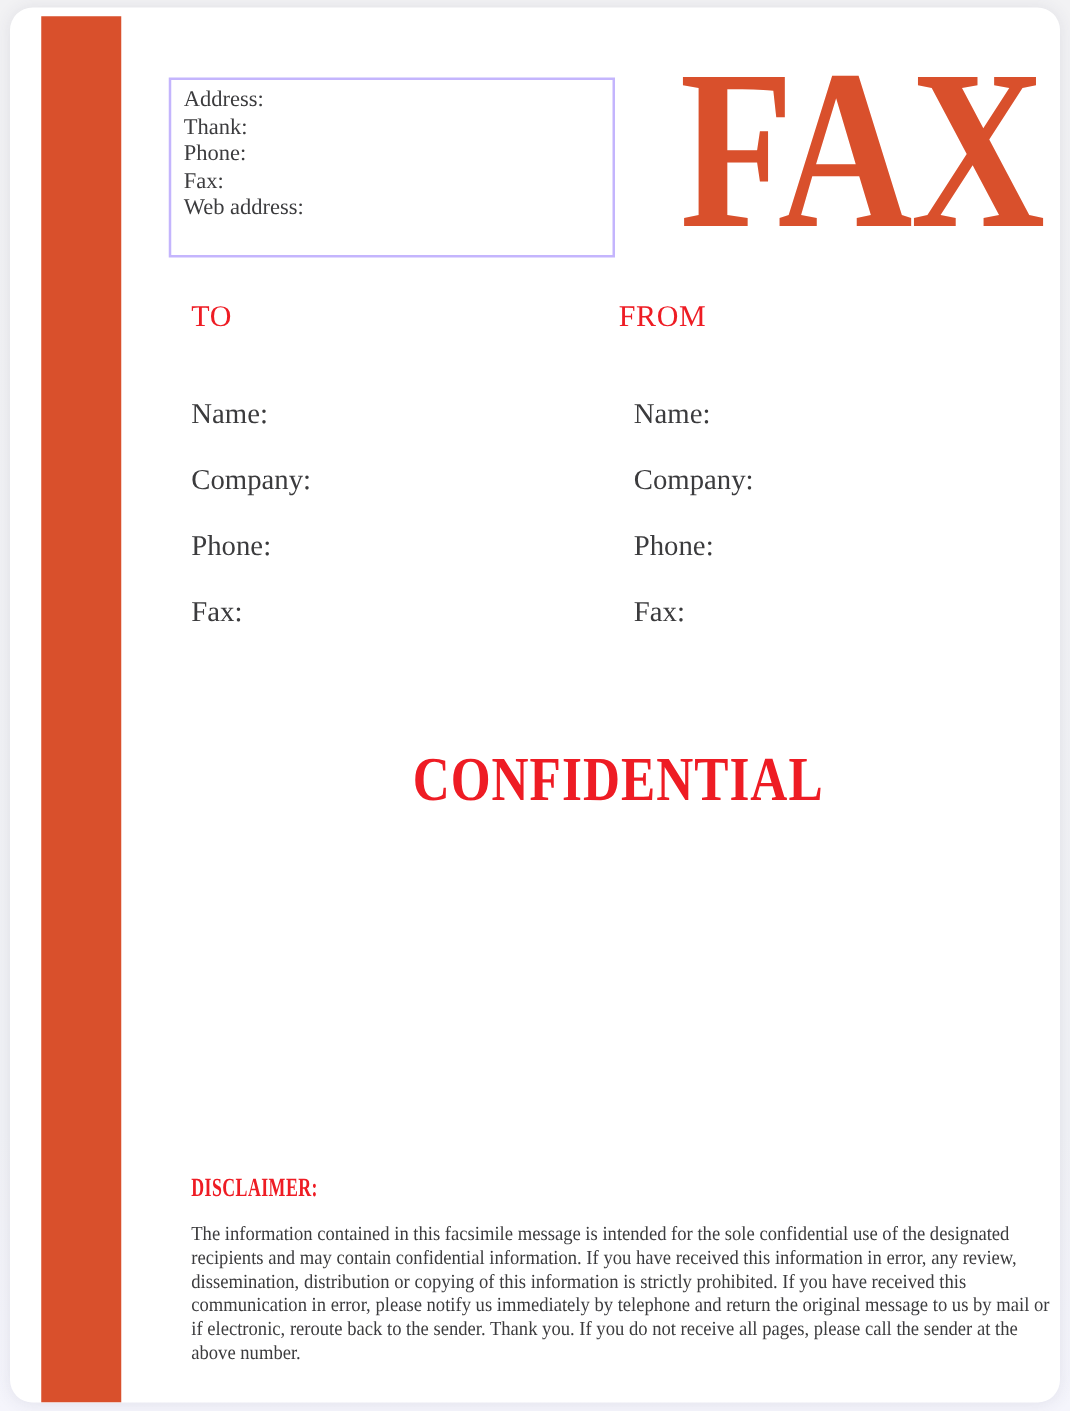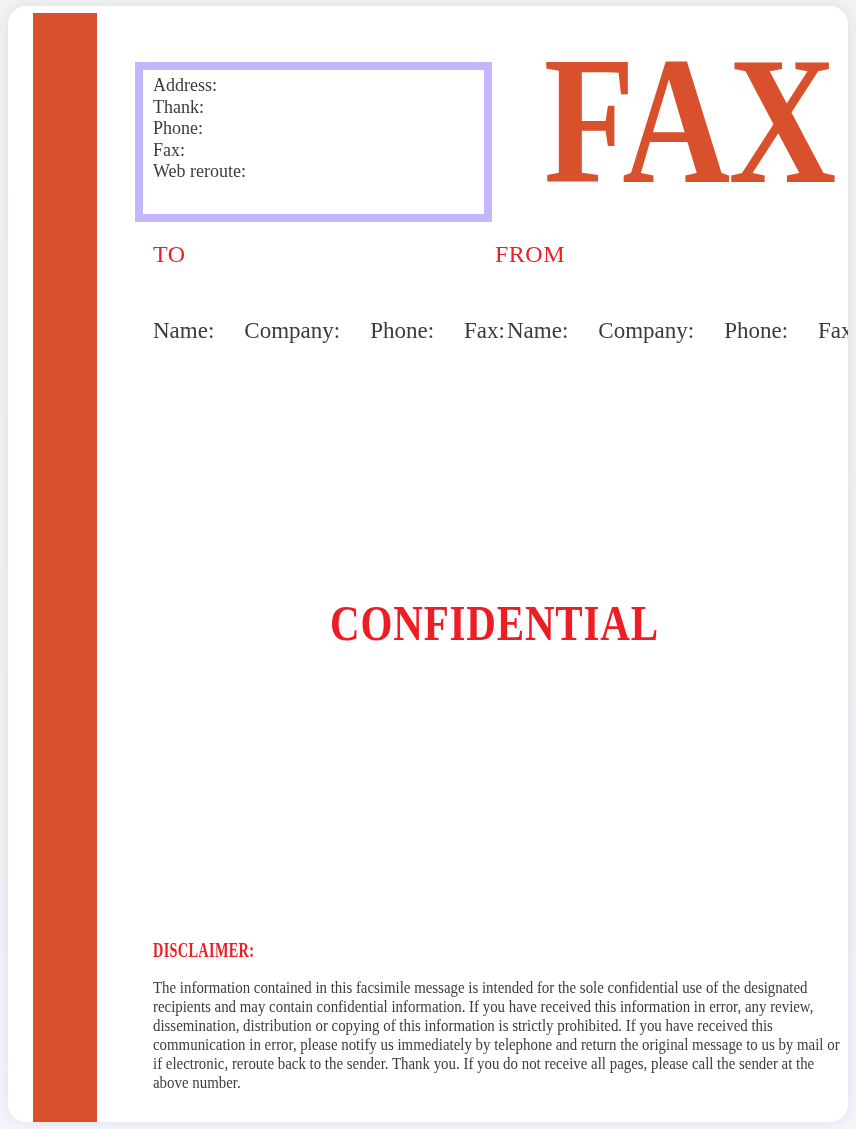--- a/index.html
+++ b/index.html
@@ -33,22 +33,22 @@
     top: 7px;
     width: 64px;
     height: 1109px;
     background: #D9502C;
   }
   .sender-box {
     position: absolute;
     left: 127px;
     top: 56px;
     width: 357px;
-    height: 160px;
-    border: 8px solid #c4b5fd;
+    height: 144px;
+    border: 2px solid #c4b5fd;
     box-sizing: border-box;
     padding: 5px 8px 0 10px;
   }
   .sender-line {
     font-size: 18px;
     line-height: 21.5px;
     color: #3C3C3E;
     white-space: nowrap;
   }
   .fax-title {
@@ -72,21 +72,21 @@
     font-weight: normal;
     color: #EE1C24;
     letter-spacing: 0.5px;
   }
   .col-heading.to   { left: 145px; }
   .col-heading.from { left: 487px; }
   .fields {
     position: absolute;
     top: 313px;
     display: flex;
-    flex-direction: row;
+    flex-direction: column;
     gap: 30px;
   }
   .fields.to-fields   { left: 145px; }
   .fields.from-fields { left: 499px; }
   .field-label {
     font-size: 23px;
     line-height: 23px;
     color: #3B3B3D;
     white-space: nowrap;
   }
@@ -136,21 +136,21 @@
 <div class="stage">
   <div class="page">
 
     <div class="accent-bar"></div>
 
     <div class="sender-box">
       <div class="sender-line">Address:</div>
       <div class="sender-line">Thank:</div>
       <div class="sender-line">Phone:</div>
       <div class="sender-line">Fax:</div>
-      <div class="sender-line">Web reroute:</div>
+      <div class="sender-line">Web address:</div>
     </div>
 
     <div class="fax-title">FAX</div>
 
     <div class="col-heading to">TO</div>
     <div class="col-heading from">FROM</div>
 
     <div class="fields to-fields">
       <div class="field-label">Name:</div>
       <div class="field-label">Company:</div>

